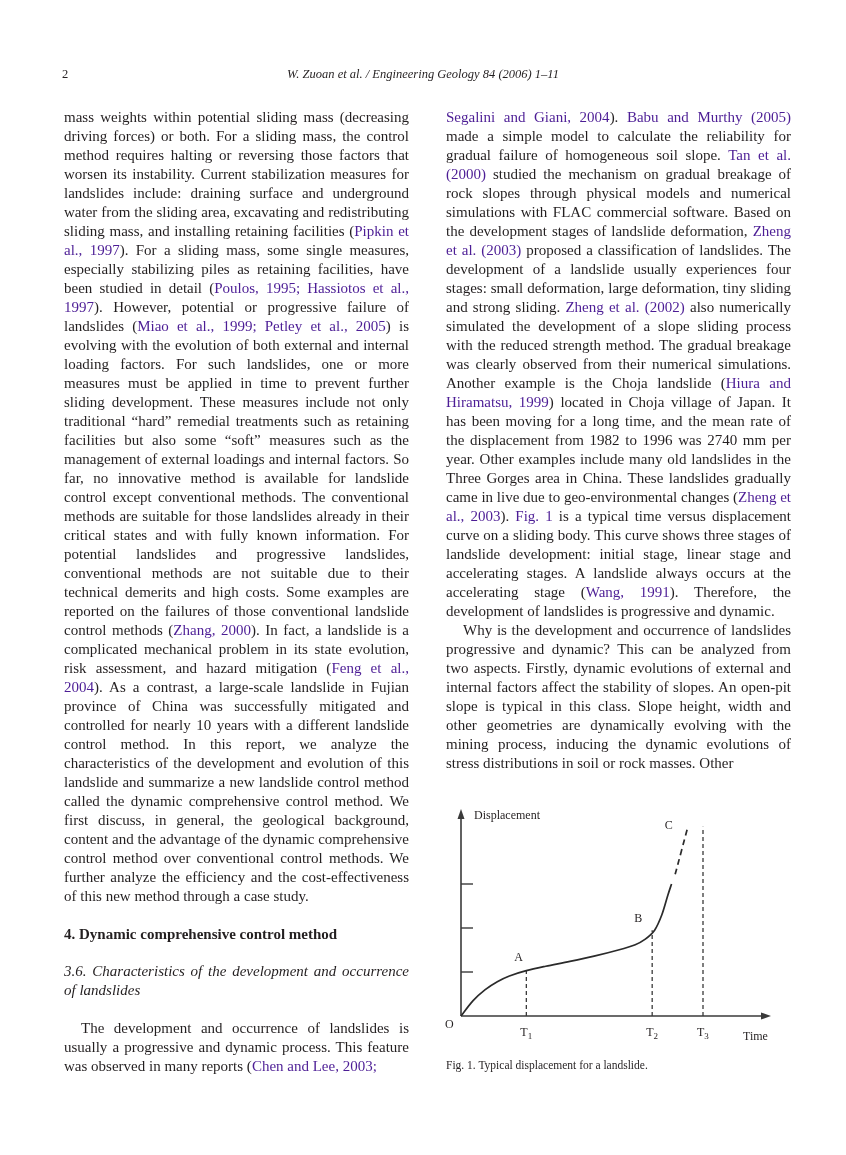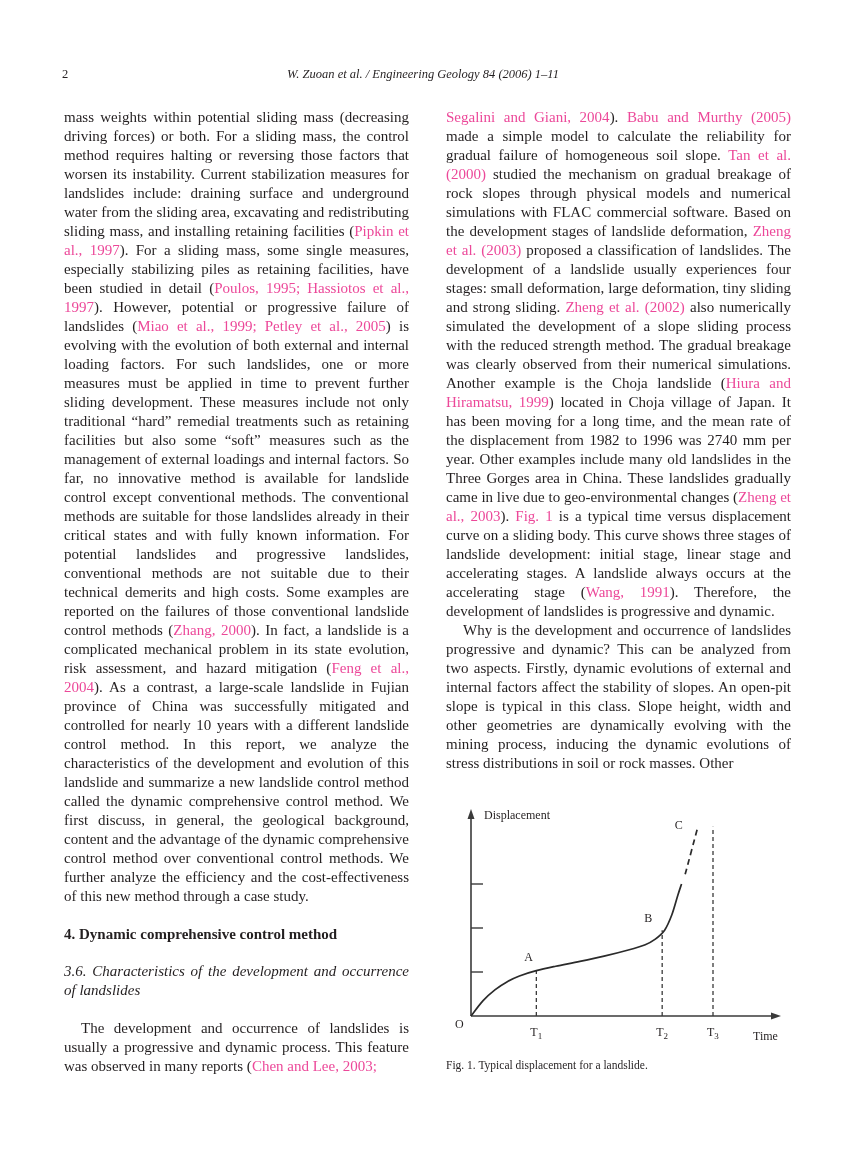--- a/index.html
+++ b/index.html
@@ -5,25 +5,25 @@
   html, body { margin:0; padding:0; background:#ffffff; }
   body { width:846px; height:1155px; position:relative; overflow:hidden; font-family:"Liberation Serif", serif; color:#231f20; }
   .running-head { position:absolute; top:67px; left:0; width:846px; height:18px; font-size:12.5px; }
   .page-num { position:absolute; left:62px; top:0; }
   .journal-line { position:absolute; left:0; width:846px; text-align:center; font-style:italic; top:0; }
   .col { position:absolute; top:108px; width:345px; font-size:15px; line-height:19px; text-align:justify; }
   .col-left { left:64px; }
   .col-right { left:446px; }
   .col p { margin:0; }
   .indent { text-indent:17px; }
-  .ref { color:#ec4899; }
+  .ref { color:#4c1d95; }
   .sec-head { font-weight:bold; margin-top:18.7px !important; }
   .subsec-head { font-style:italic; margin-top:18.7px !important; }
   .spacer { height:18.7px; }
-  .figure { position:absolute; left:446px; top:795px; width:350px; height:260px; }
+  .figure { position:absolute; left:436px; top:795px; width:350px; height:260px; }
   .figure svg { position:absolute; left:0; top:0; }
   .caption { position:absolute; left:446px; top:1059px; width:350px; font-size:11.5px; }
   .ax-label { font-family:"Liberation Serif", serif; font-size:12px; fill:#231f20; }
 </style>
 </head>
 <body>
 
 <div class="running-head">
   <span class="page-num">2</span>
   <span class="journal-line">W. Zuoan et al. / Engineering Geology 84 (2006) 1–11</span>

